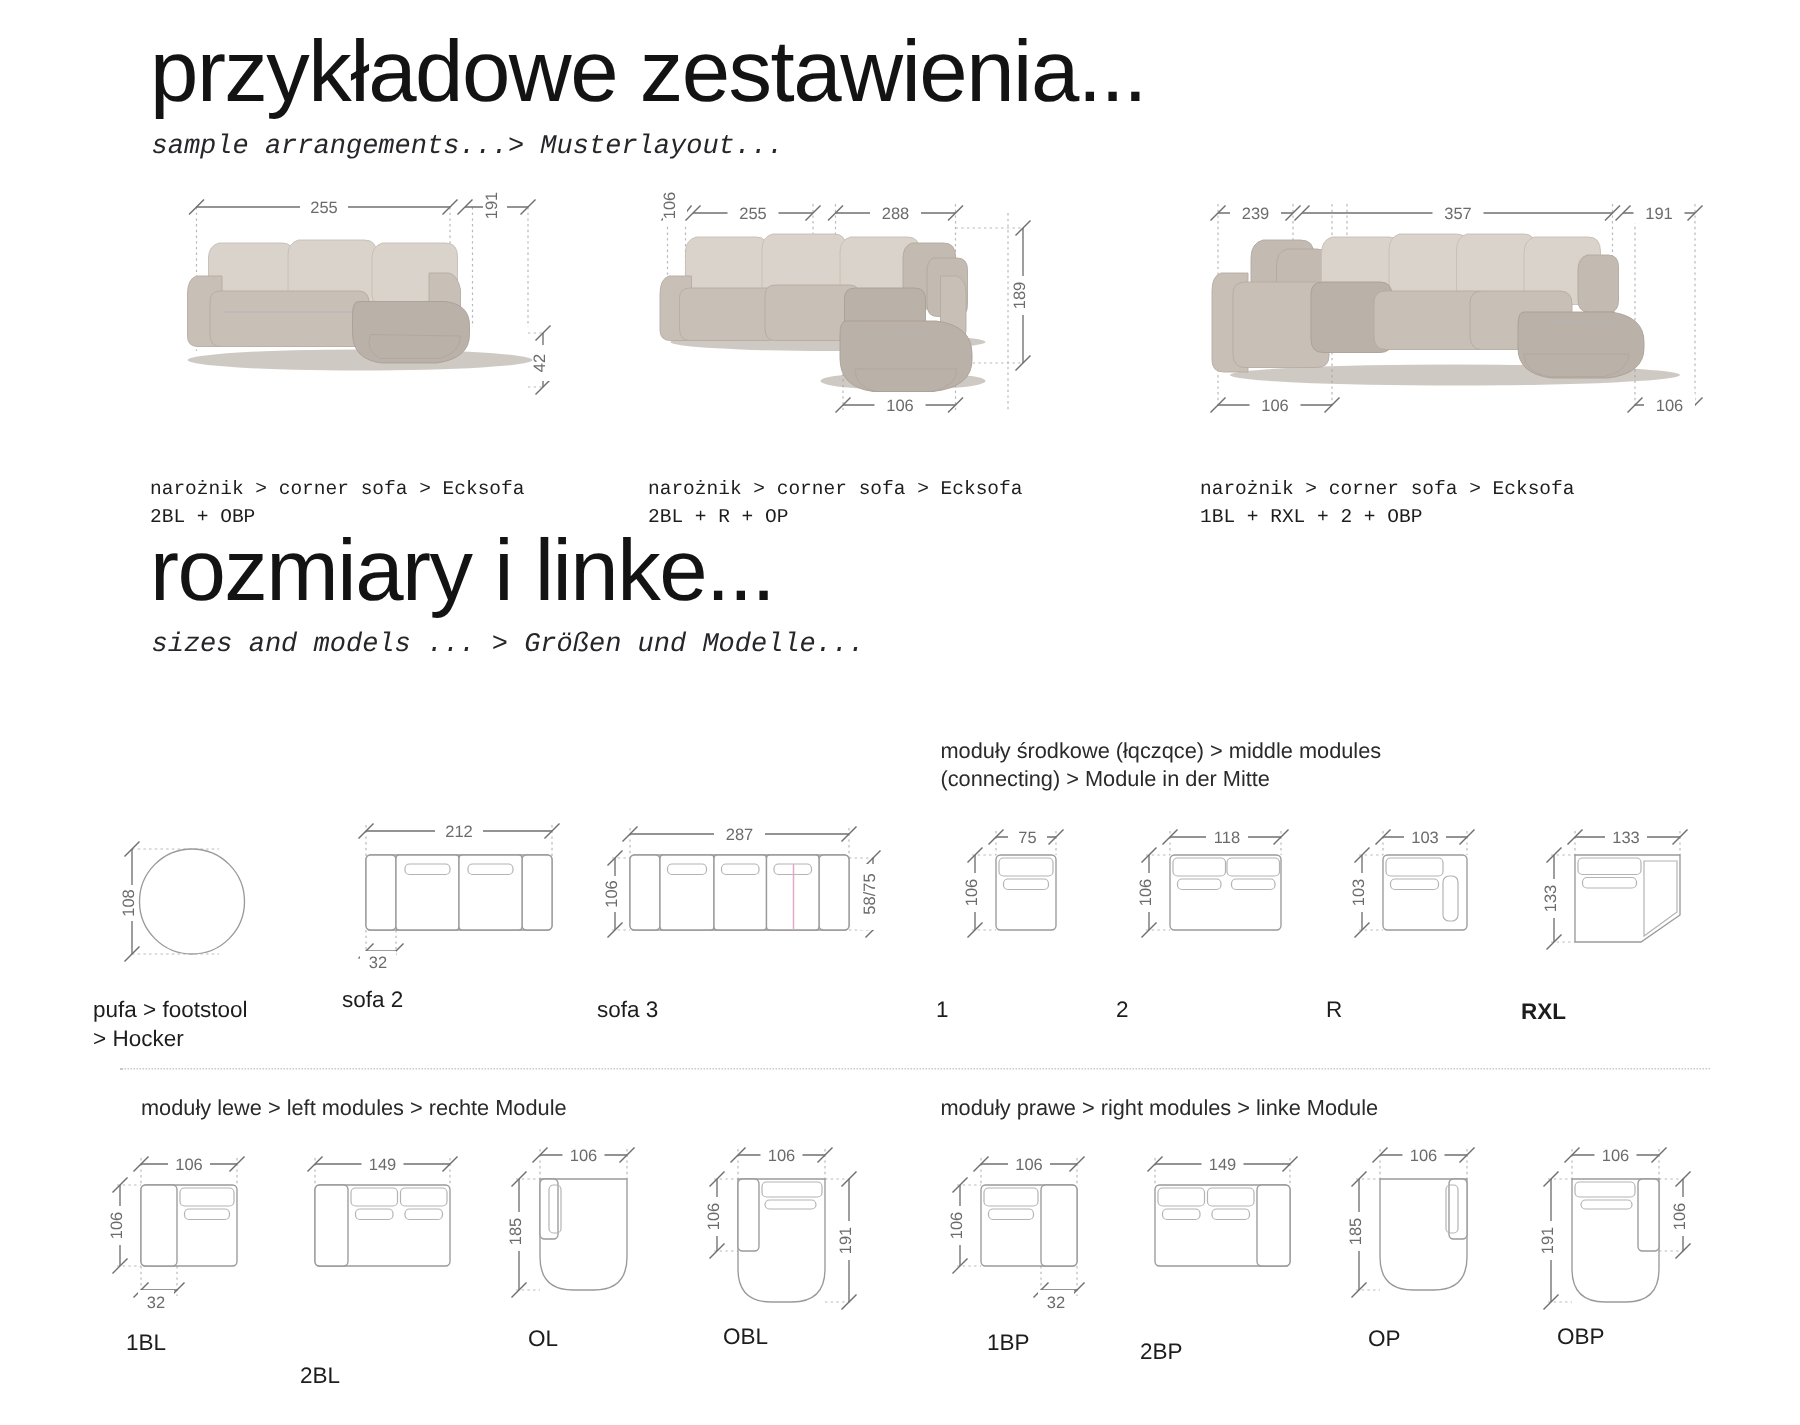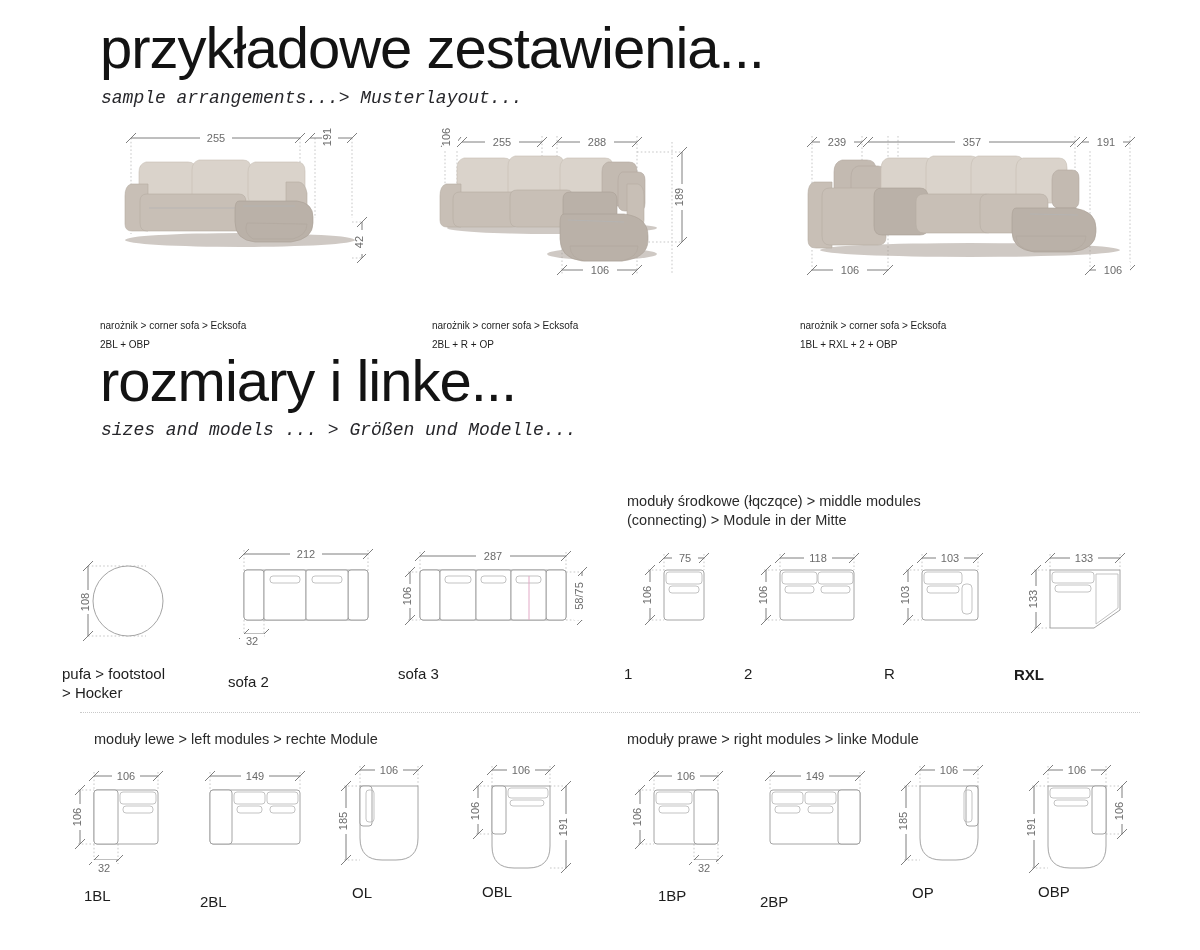--- a/index.html
+++ b/index.html
@@ -28,24 +28,25 @@
     font-size:18px;
     font-style:italic;
     color:#26262a;
     white-space:nowrap;
     font-family:Liberation Mono, monospace;
   }
 
   
   .arr { position:absolute; }
   .arr-caption {
-    font-size:10px;
+    font-size:13px;
     line-height:19px;
     color:#1d1d1d;
     white-space:nowrap;
+    font-family:Liberation Mono, monospace;
   }
 
   
   .grp-label {
     position:absolute;
     font-size:14.5px;
     line-height:19px;
     color:#2a2a2a;
   }
   .divider {
@@ -307,21 +308,21 @@
       <rect class="out" x="78" y="30" width="42" height="50" rx="2"></rect>
       <rect class="out-in" x="42" y="36" width="30" height="7" rx="3"></rect>
       <rect class="out-in" x="84" y="36" width="30" height="7" rx="3"></rect>
 
       <path class="dim-line" d="M16 94 H36"></path>
       <path class="tick" d="M11 99 L21 89"></path>
       <path class="tick" d="M31 99 L41 89"></path>
       <rect x="12" y="94" width="24" height="14" fill="#ffffff"></rect>
       <text class="dim-text" x="24" y="105" text-anchor="middle">32</text>
     </svg>
-    <div class="item-name" style="position:static; margin-top:24px;">
+    <div class="item-name" style="position:static; margin-top:9px;">
       <div>sofa 2</div>
     </div>
   </div>
 
   <div class="item" style="left:398px; top:540px;">
     <svg width="200" height="108" viewBox="0 0 200 108">
       <path class="ext-line" d="M22 12 V32 M168 12 V32 M10 32 H22 M10 80 H22 M168 32 H186 M168 80 H186"></path>
 
       <path class="dim-line" d="M22 16 H168"></path>
       <path class="tick" d="M17 21 L27 11"></path>
@@ -494,21 +495,21 @@
       <path class="tick" d="M105 21 L115 11"></path>
       <rect x="51" y="7" width="28" height="16" fill="#ffffff"></rect>
       <text class="dim-text" x="65" y="20" text-anchor="middle">149</text>
       <rect class="out" x="20" y="30" width="90" height="54" rx="3"></rect>
       <rect class="out" x="20" y="30" width="22" height="54" rx="3"></rect>
       <rect class="out-in" x="44" y="32" width="31" height="12" rx="3"></rect>
       <rect class="out-in" x="77" y="32" width="31" height="12" rx="3"></rect>
       <rect class="out-in" x="47" y="46" width="25" height="7" rx="3"></rect>
       <rect class="out-in" x="80" y="46" width="25" height="7" rx="3"></rect>
     </svg>
-    <div class="item-name" style="position:static; margin-top:22px; margin-left:10px;">
+    <div class="item-name" style="position:static; margin-top:38px; margin-left:10px;">
       <div>2BL</div>
     </div>
   </div>
 
   <div class="item" style="left:322px; top:750px;">
     <svg width="130" height="125" viewBox="0 0 130 125">
       <path class="ext-line" d="M38 16 V36 M96 16 V36 M22 36 H38 M22 110 H38"></path>
       <path class="dim-line" d="M38 20 H96"></path>
       <path class="tick" d="M33 25 L43 15"></path>
       <path class="tick" d="M91 25 L101 15"></path>

